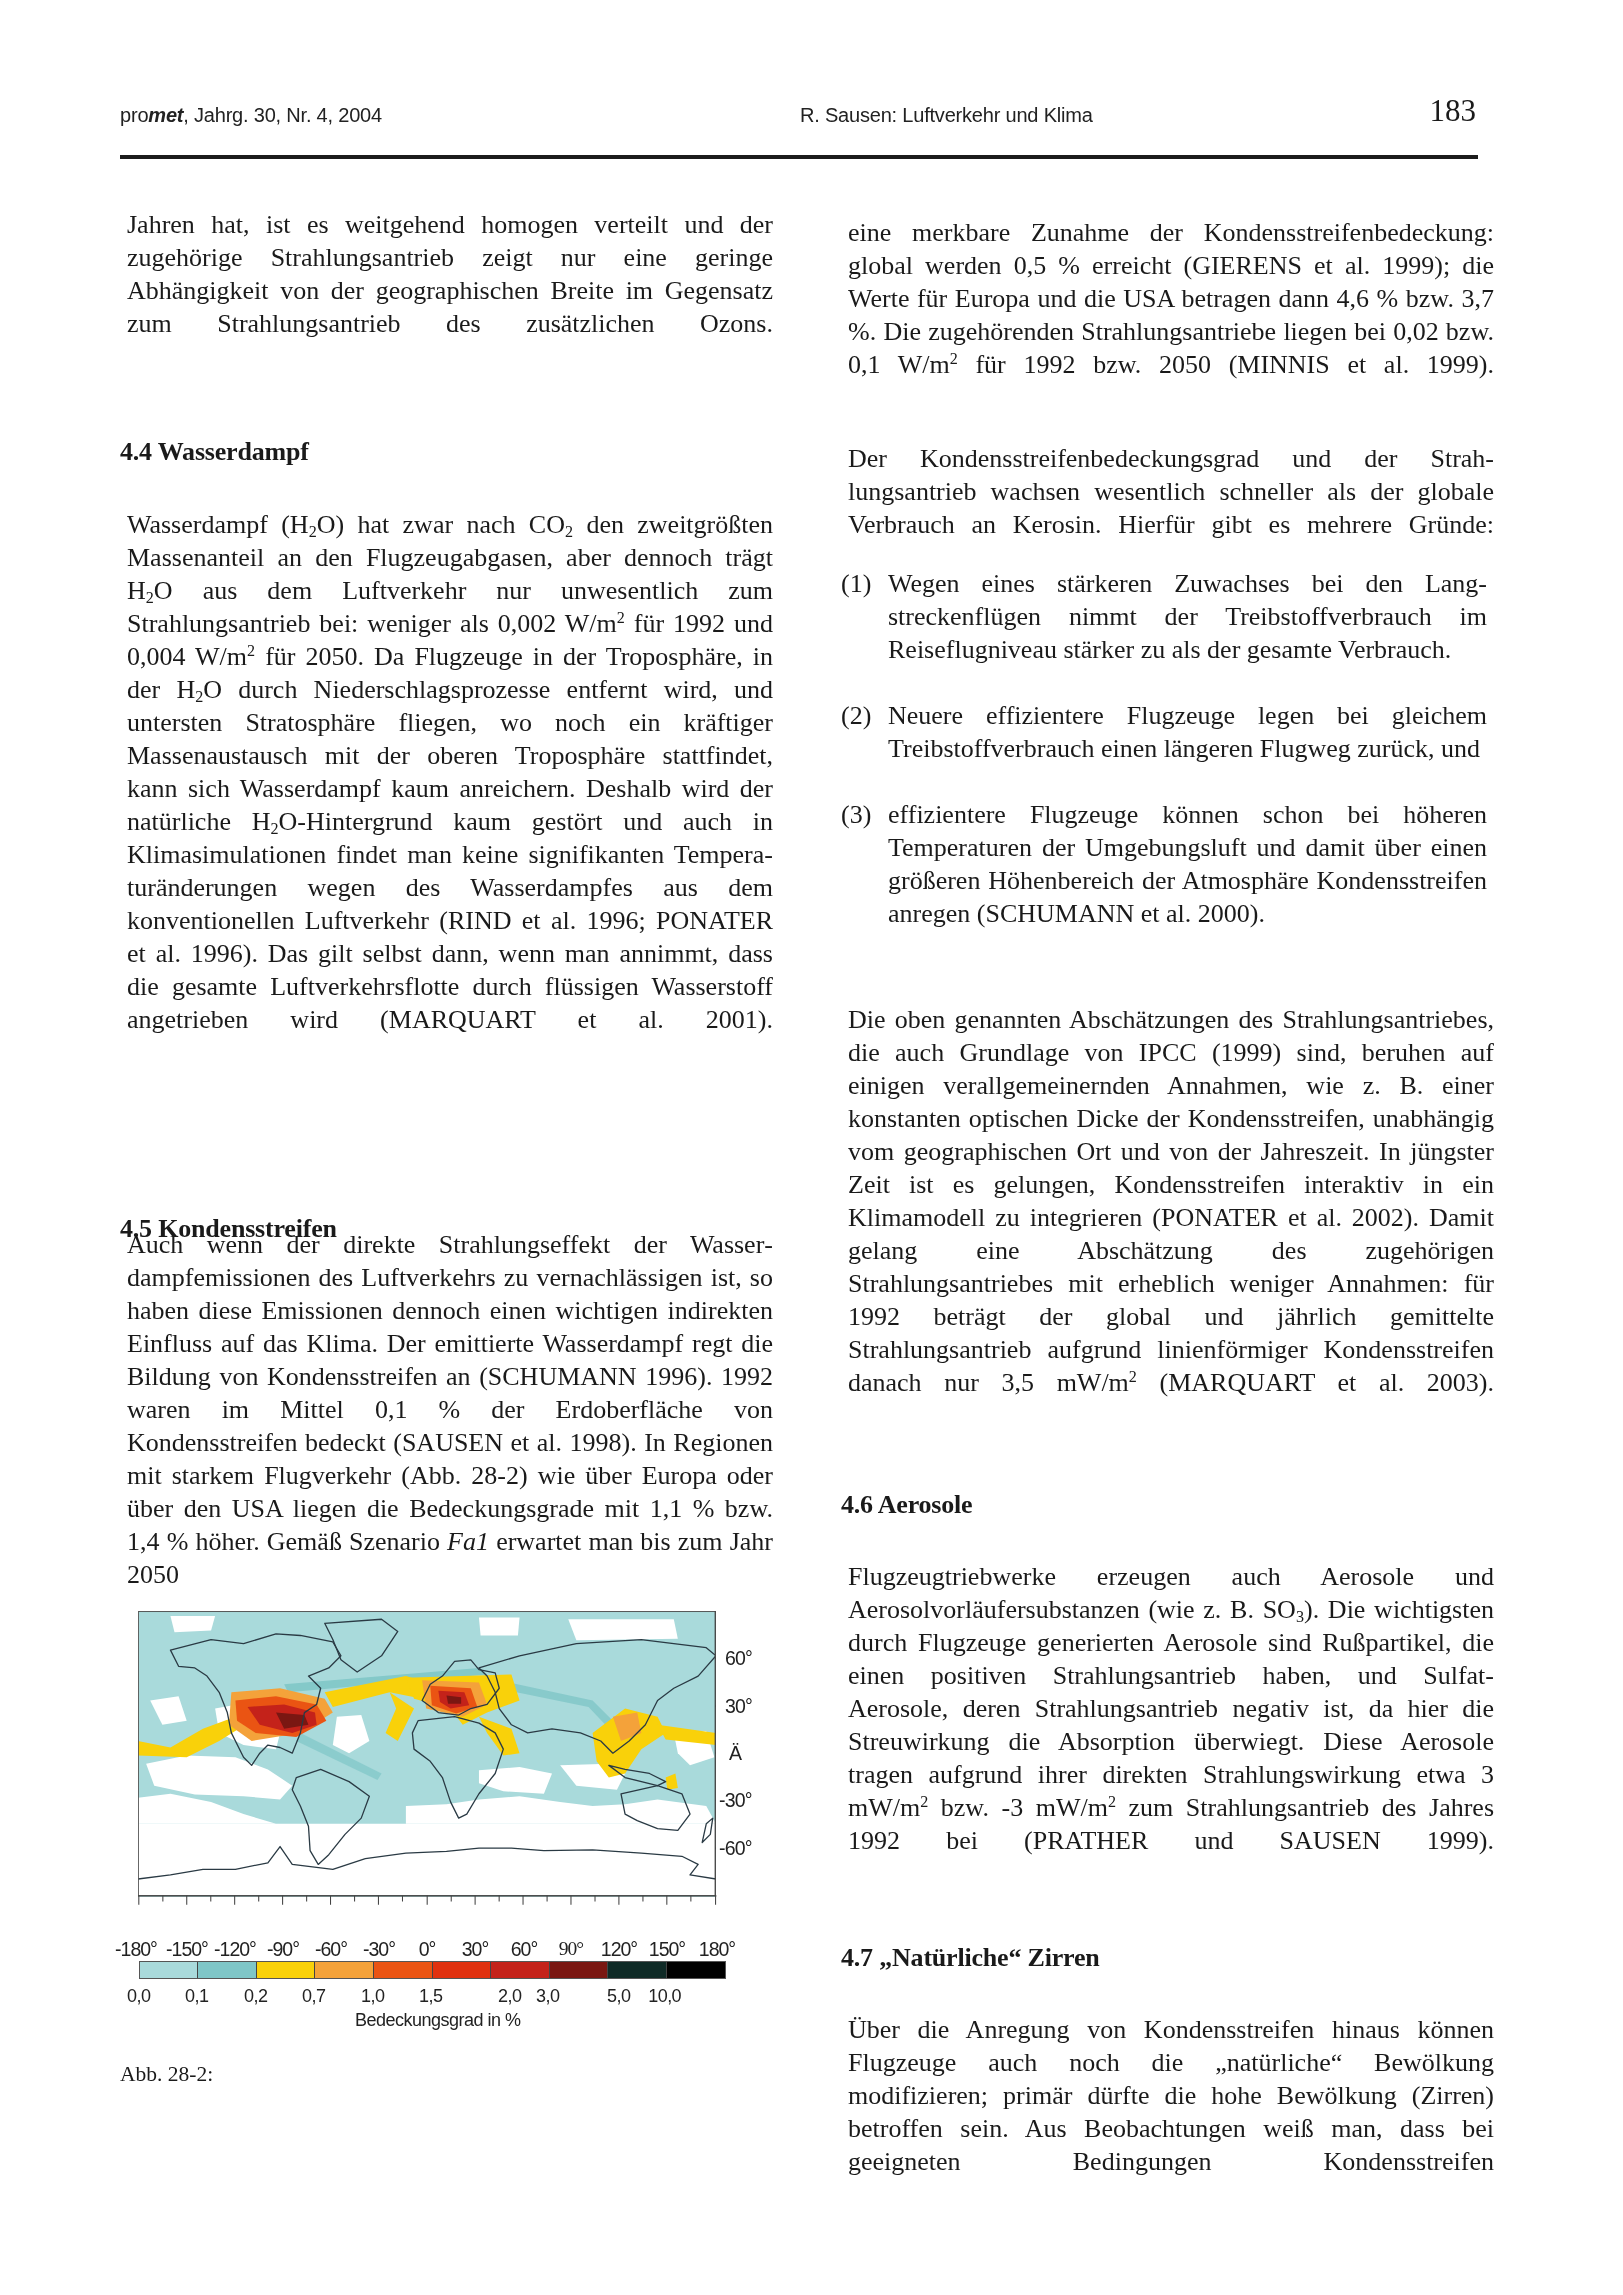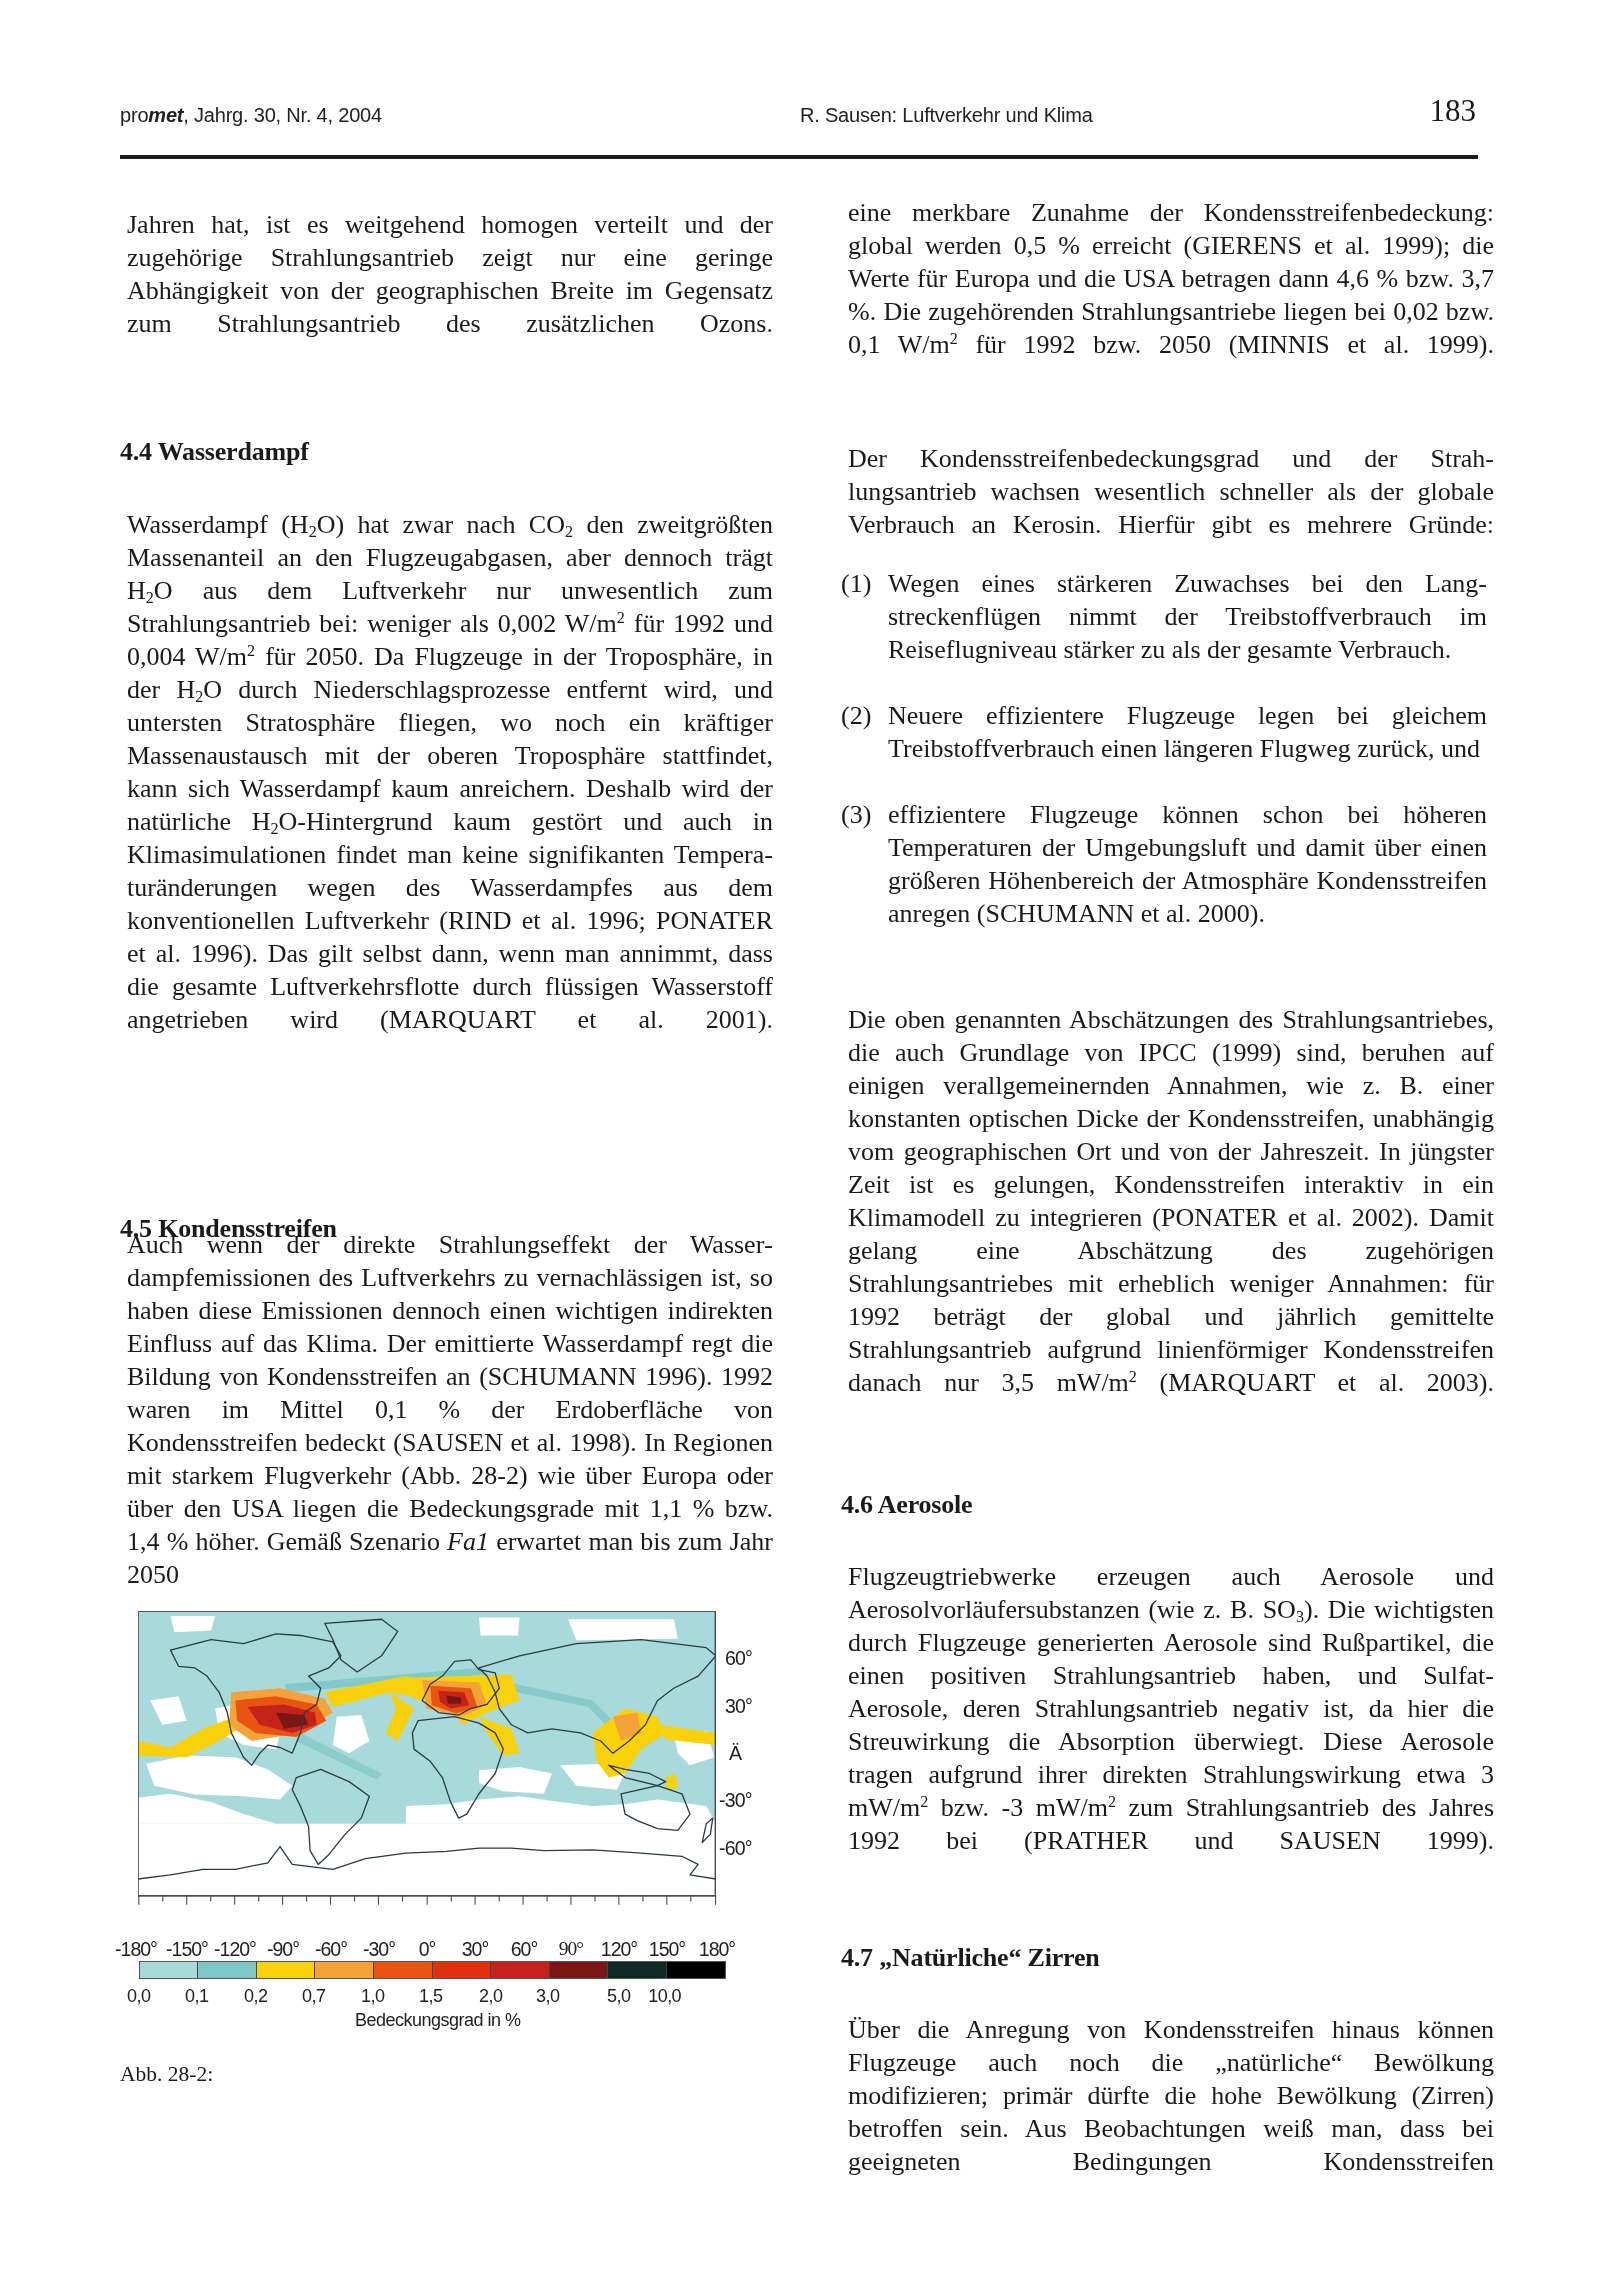--- a/index.html
+++ b/index.html
@@ -205,34 +205,34 @@
     <div class="cb-seg" style="background:#0f2a26"></div>
     <div class="cb-seg" style="background:#000000"></div>
   </div>
   <div class="cb-labels">
     <span class="cb-label" style="left:0px;">0,0</span>
     <span class="cb-label" style="left:58px;">0,1</span>
     <span class="cb-label" style="left:117px;">0,2</span>
     <span class="cb-label" style="left:175px;">0,7</span>
     <span class="cb-label" style="left:234px;">1,0</span>
     <span class="cb-label" style="left:292px;">1,5</span>
-    <span class="cb-label" style="left:352px;">2,0</span>
+    <span class="cb-label" style="left:371px;">2,0</span>
     <span class="cb-label" style="left:409px;">3,0</span>
     <span class="cb-label" style="left:480px;">5,0</span>
     <span class="cb-label" style="left:526px;">10,0</span>
   </div>
   <div class="cb-title">Bedeckungsgrad in %</div>
 </div>
 
 <div class="caption">
   <span class="cap-label">Abb. 28-2:</span>
 </div>
 
 <div class="col col-right" style="top:0;">
-  <p class="para" style="top:189px;"><span>eine merkbare Zunahme der Kondensstreifenbede­ckung: global werden 0,5 % erreicht (GIERENS et al. 1999); die Werte für Europa und die USA betragen dann 4,6 % bzw. 3,7 %. Die zugehörenden Strahlungs­antriebe liegen bei 0,02 bzw. 0,1 W/m</span><sup>2</sup><span> für 1992 bzw. 2050 (MINNIS et al. 1999).</span></p>
+  <p class="para" style="top:209px;"><span>eine merkbare Zunahme der Kondensstreifenbede­ckung: global werden 0,5 % erreicht (GIERENS et al. 1999); die Werte für Europa und die USA betragen dann 4,6 % bzw. 3,7 %. Die zugehörenden Strahlungs­antriebe liegen bei 0,02 bzw. 0,1 W/m</span><sup>2</sup><span> für 1992 bzw. 2050 (MINNIS et al. 1999).</span></p>
 
   <p class="para" style="top:435px;">Der Kondensstreifenbedeckungsgrad und der Strah­lungsantrieb wachsen wesentlich schneller als der glo­bale Verbrauch an Kerosin. Hierfür gibt es mehrere Gründe:</p>
 
   <div class="list-item" style="top:567px;">
     <span class="list-num">(1)</span>
     <span class="list-text para-inline">Wegen eines stärkeren Zuwachses bei den Lang­streckenflügen nimmt der Treibstoffverbrauch im Reiseflugniveau stärker zu als der gesamte Ver­brauch.</span>
   </div>
   <div class="list-item" style="top:699px;">
     <span class="list-num">(2)</span>
     <span class="list-text">Neuere effizientere Flugzeuge legen bei gleichem Treibstoffverbrauch einen längeren Flugweg zu­rück, und</span>

